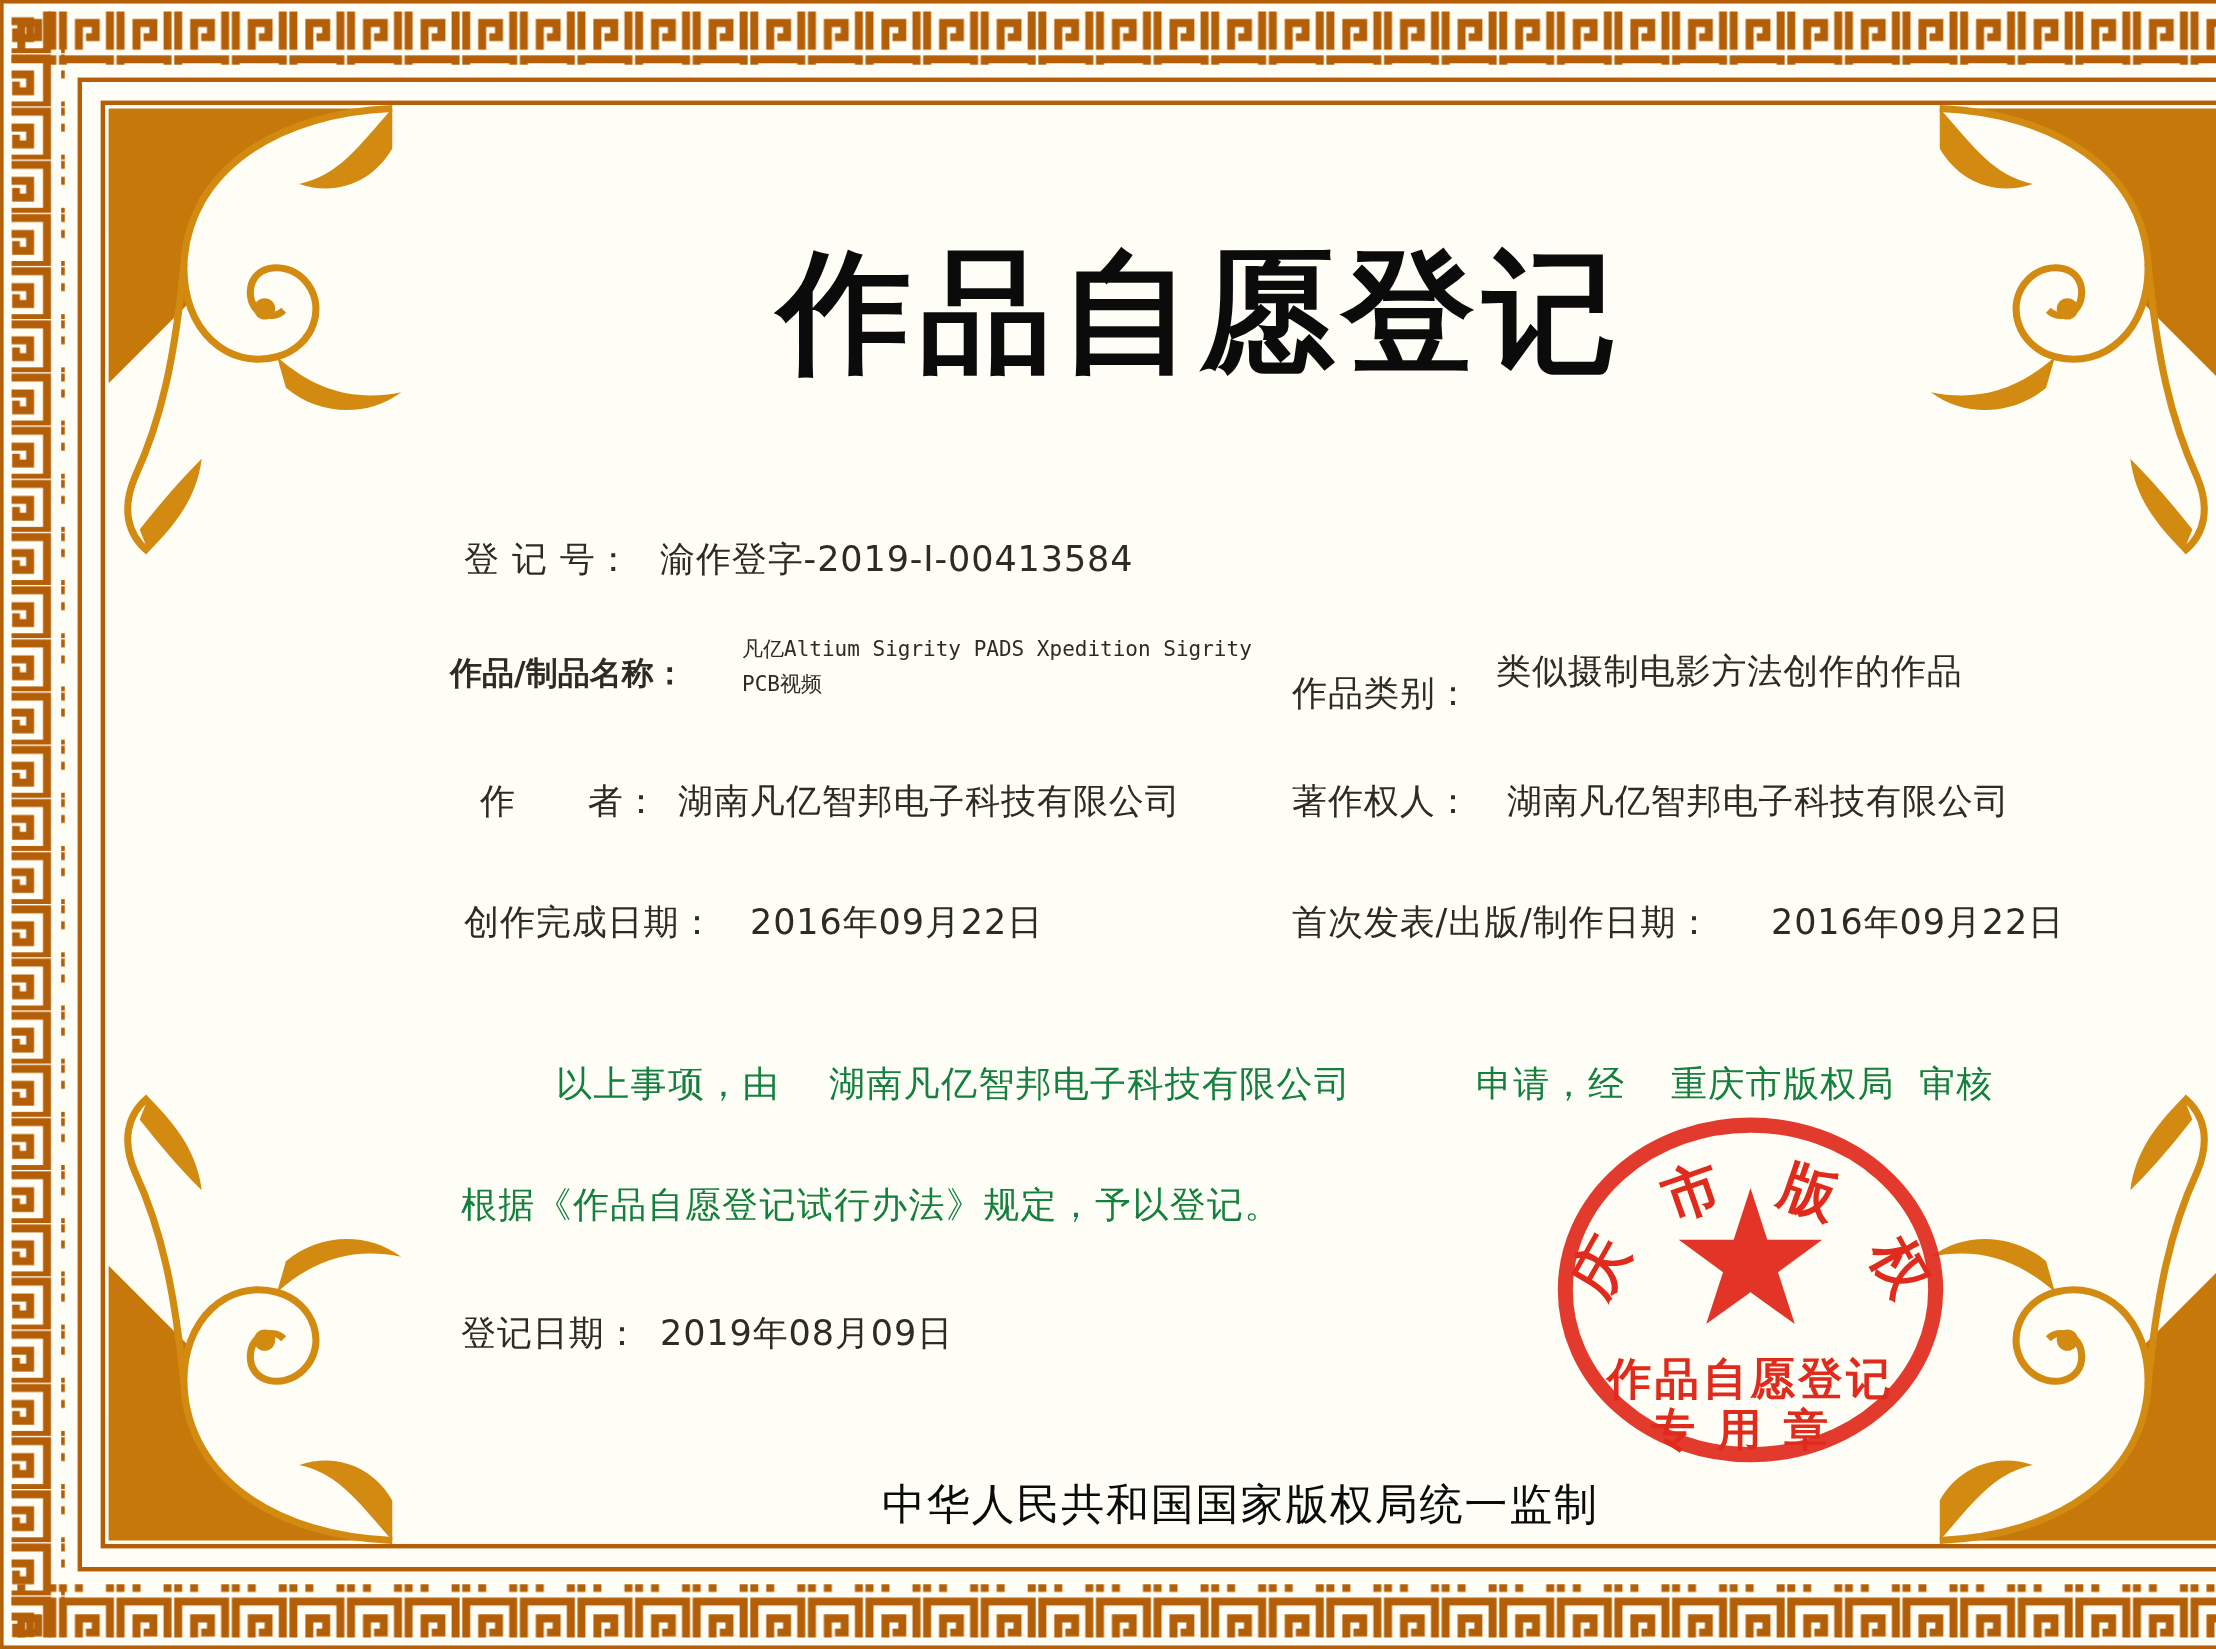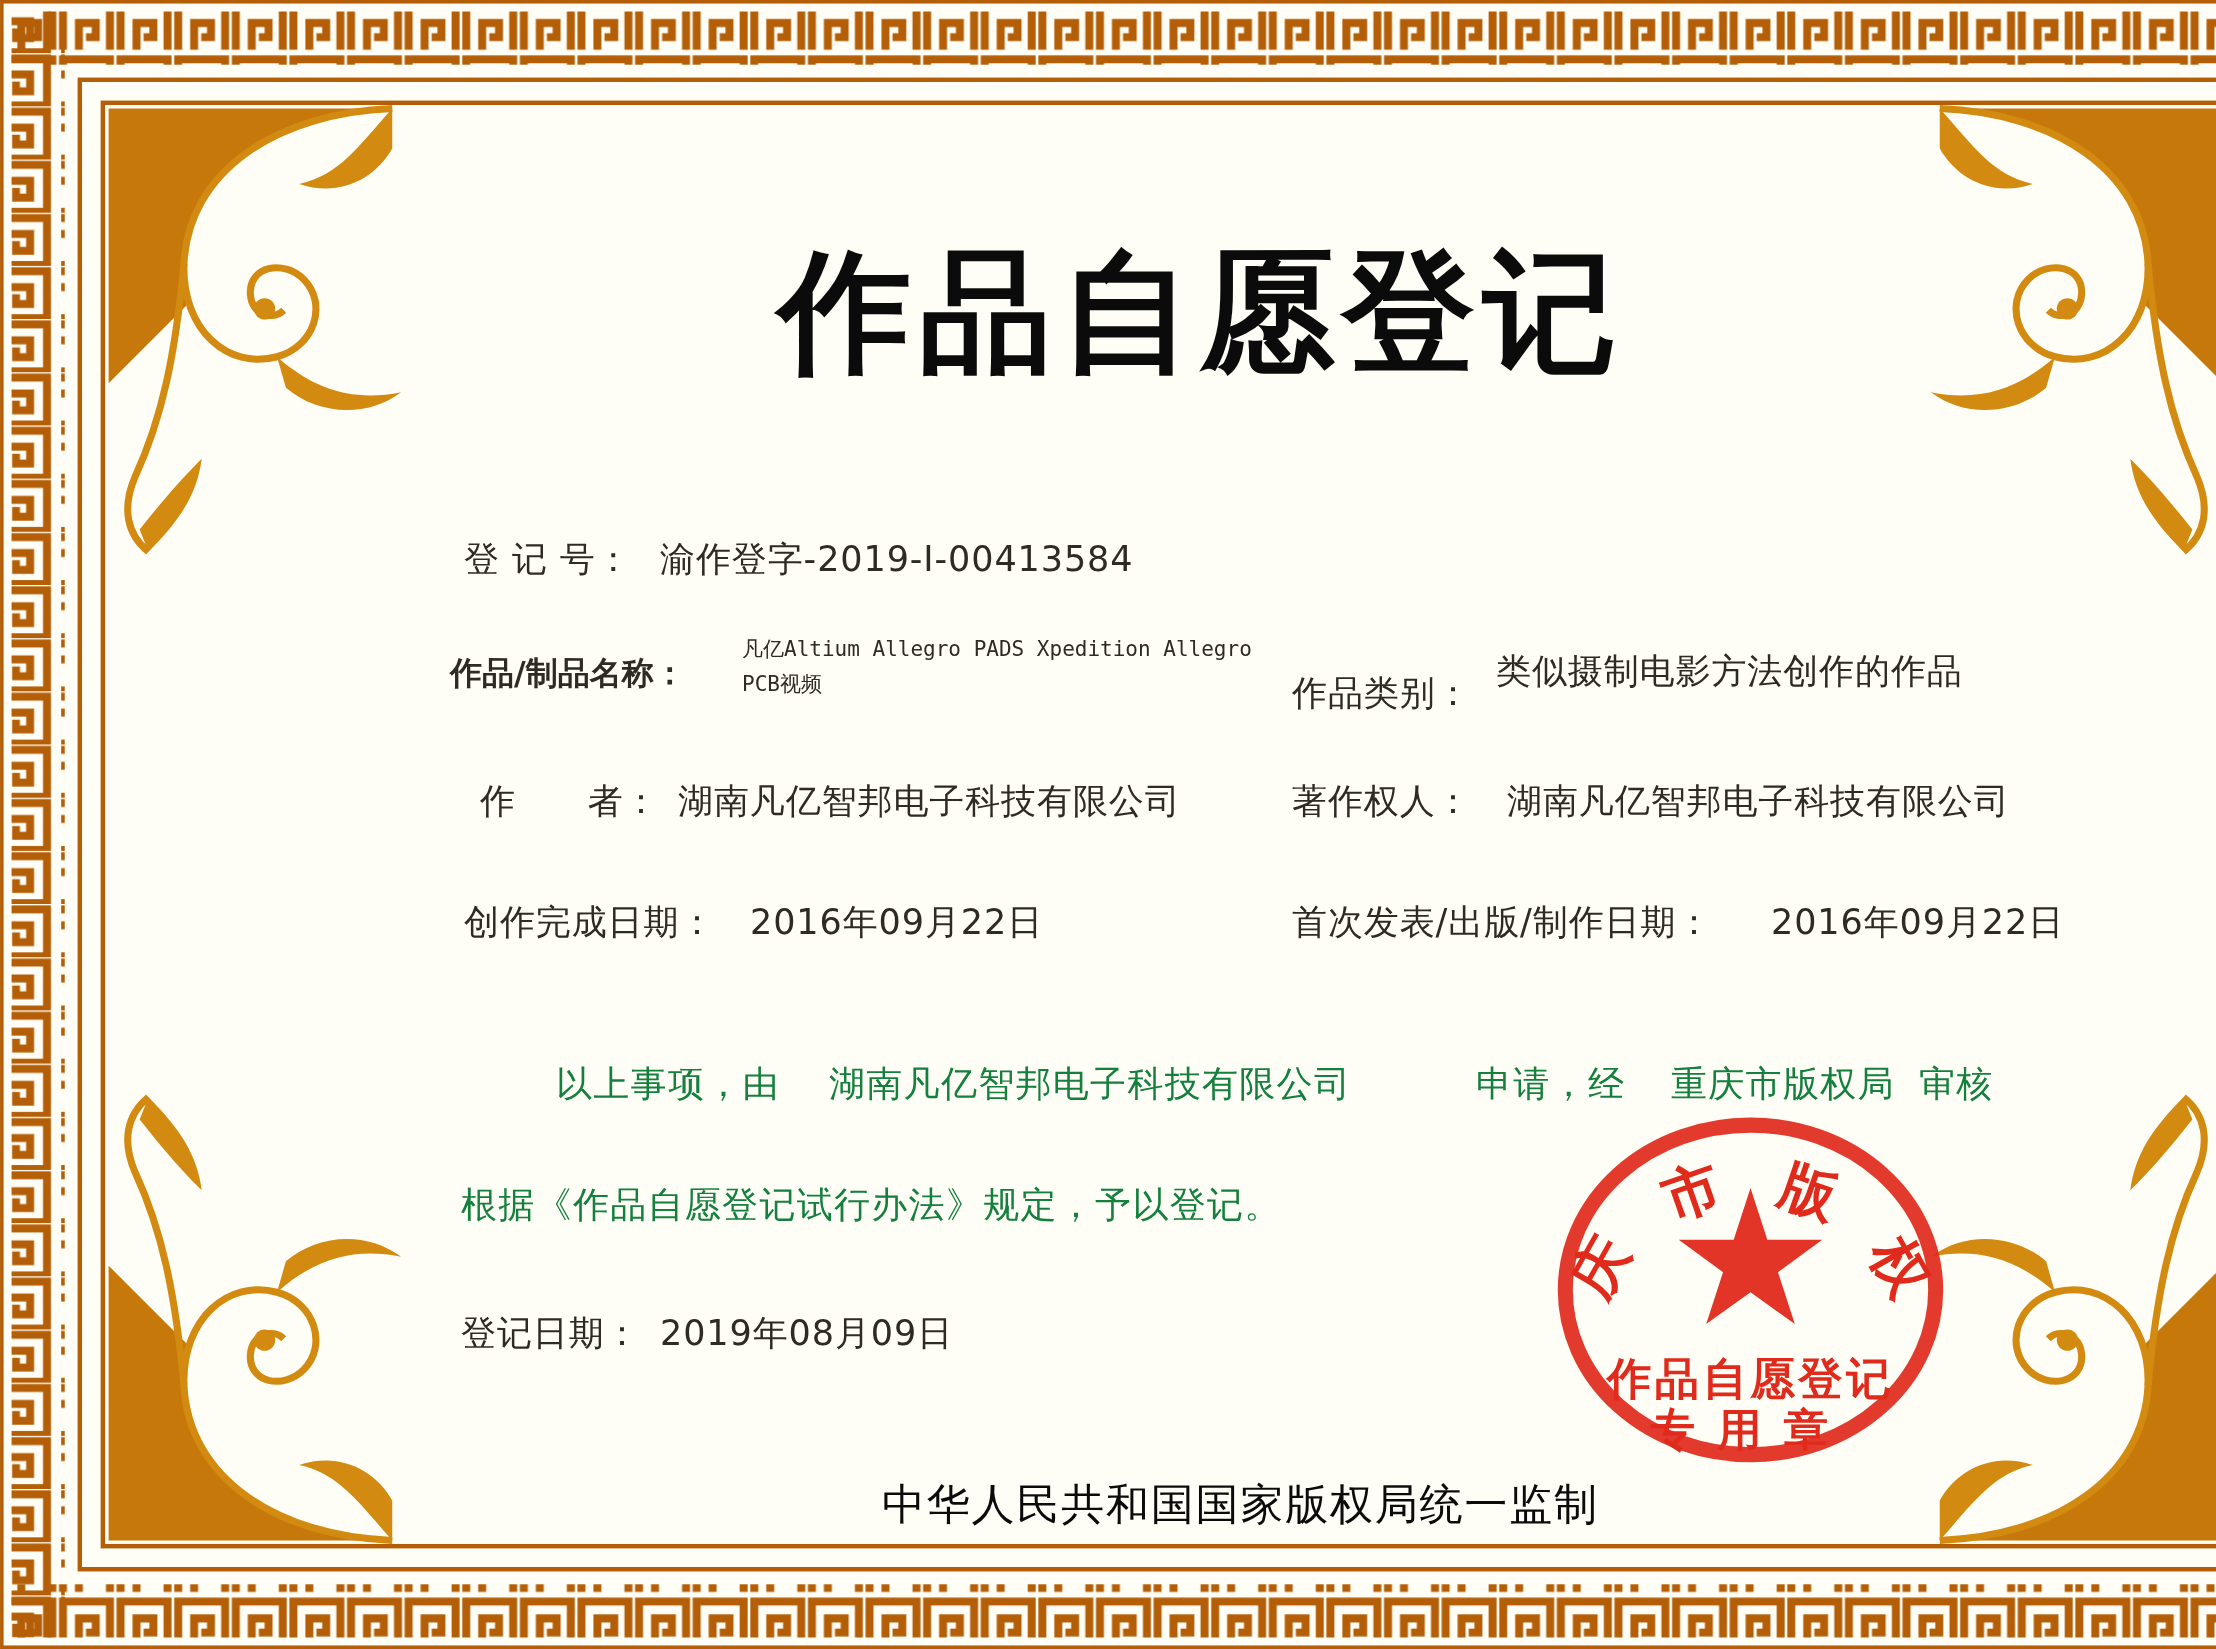--- a/index.html
+++ b/index.html
@@ -57,21 +57,21 @@
     <use href="#flourish" xlink:href="#flourish" transform="translate(5017,3476) scale(-1,-1)"></use>
   </svg>
 
   <div class="abs title" style="left:778px;top:224px">作品自愿登记</div>
 
   <span class="abs lbl" style="left:464px;top:536px">登 记 号：</span>
   <span class="abs val" style="left:660px;top:536px">渝作登字-2019-I-00413584</span>
 
   <span class="abs lbl-sm" style="left:450px;top:652px">作品/制品名称：</span>
   <div class="name-block" style="left:742px;top:632px">
-    <div class="name-line">凡亿Altium Allegro PADS Xpedition Allegro</div>
+    <div class="name-line">凡亿Altium Sigrity PADS Xpedition Sigrity</div>
     <div class="name-line">PCB视频</div>
   </div>
 
   <span class="abs lbl" style="left:1292px;top:670px">作品类别：</span>
   <span class="abs val" style="left:1496px;top:648px">类似摄制电影方法创作的作品</span>
 
   <span class="abs lbl" style="left:480px;top:778px">作　　者：</span>
   <span class="abs val" style="left:678px;top:778px">湖南凡亿智邦电子科技有限公司</span>
 
   <span class="abs lbl" style="left:1292px;top:778px">著作权人：</span>

